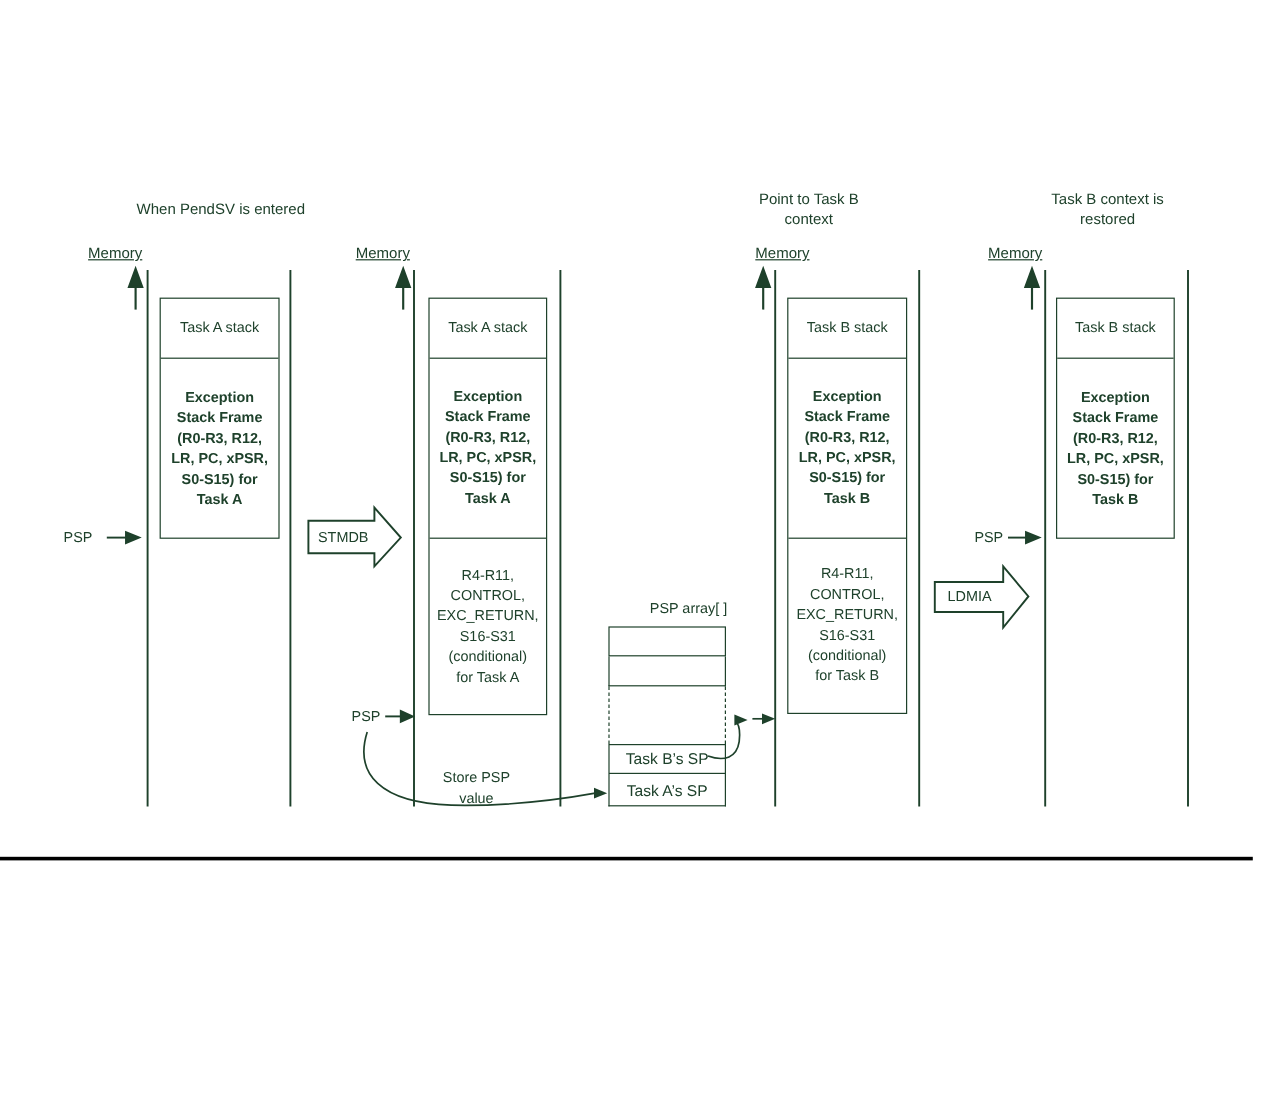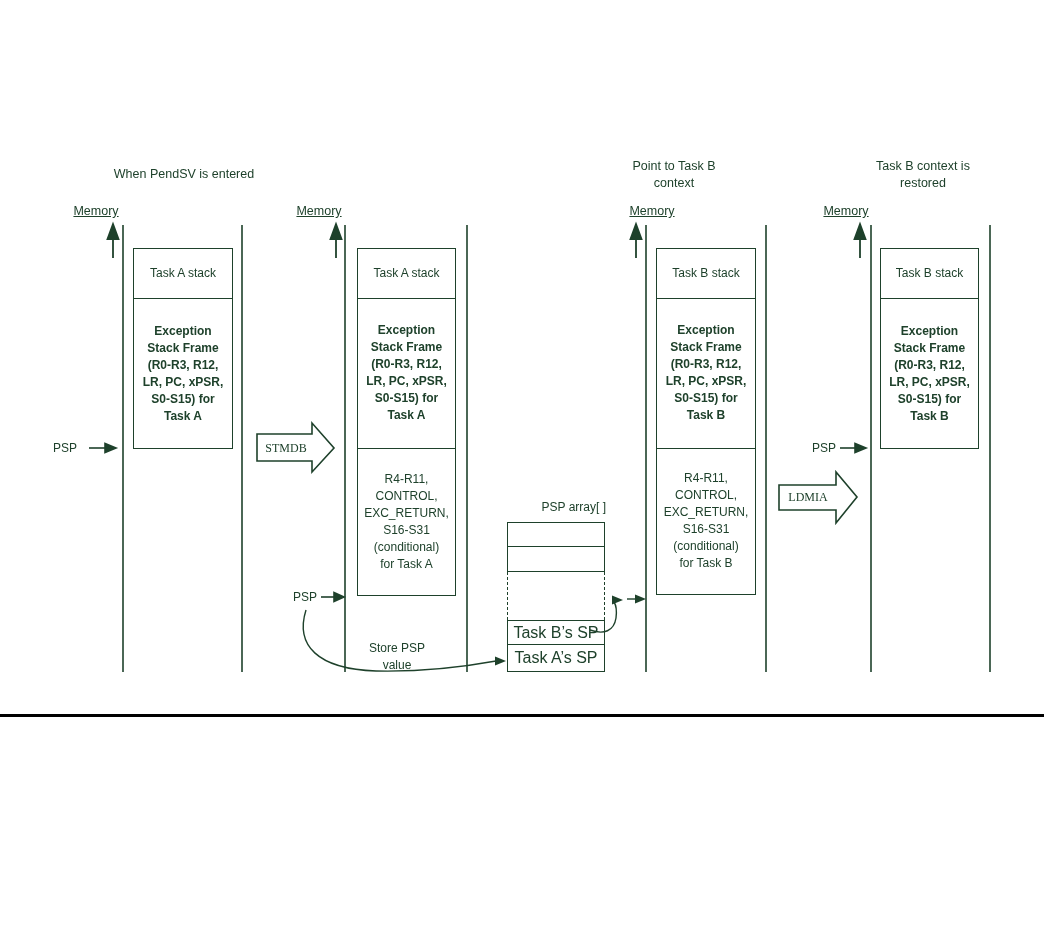--- a/index.html
+++ b/index.html
@@ -18,29 +18,29 @@
               box-sizing:border-box; display:flex; flex-direction:column; }
   .sec-stack { height:49px; border-bottom:1.5px solid var(--accent);
                display:flex; align-items:center; justify-content:center; }
   .sec-frame { flex:1; display:flex; align-items:center; justify-content:center;font-weight:bold; }
   .sec-frame.mid { flex:none; height:148.5px; border-bottom:1.5px solid var(--accent); }
   .sec-saved { flex:1; display:flex; align-items:center; justify-content:center; }
   .sec-txt { text-align:center; white-space:pre-line; font-size:12px; line-height:17px; }
   .psparray { position:absolute; left:507px; top:522px; width:98px; }
   .pa-row { box-sizing:border-box; border:1.5px solid var(--accent);
             display:flex; align-items:center; justify-content:center;
-            font-size:16px; }
+            font-size:13px; }
   .pa-r1 { height:25px; }
   .pa-r2 { height:25px; border-top:none; }
   .pa-gap { box-sizing:border-box; height:48px;
             border-left:1.5px dashed var(--accent);
             border-right:1.5px dashed var(--accent); }
   .pa-r3 { height:25px; }
   .pa-r4 { height:27px; border-top:none; }
-  .oplbl { position:absolute; text-align:center; font-size:12px;font-family:Liberation Serif, serif; }
+  .oplbl { position:absolute; text-align:center; font-size:12px; }
   .separator { position:absolute; left:0; top:714px; width:1044px; height:3px;
                background:var(--sep); }
   svg * { vector-effect:non-scaling-stroke; }
 </style>
 </head>
 <body>
 
 <div class="canvas">
 
   <svg class="overlay" width="1063" height="926" viewBox="0 0 1063 926">

